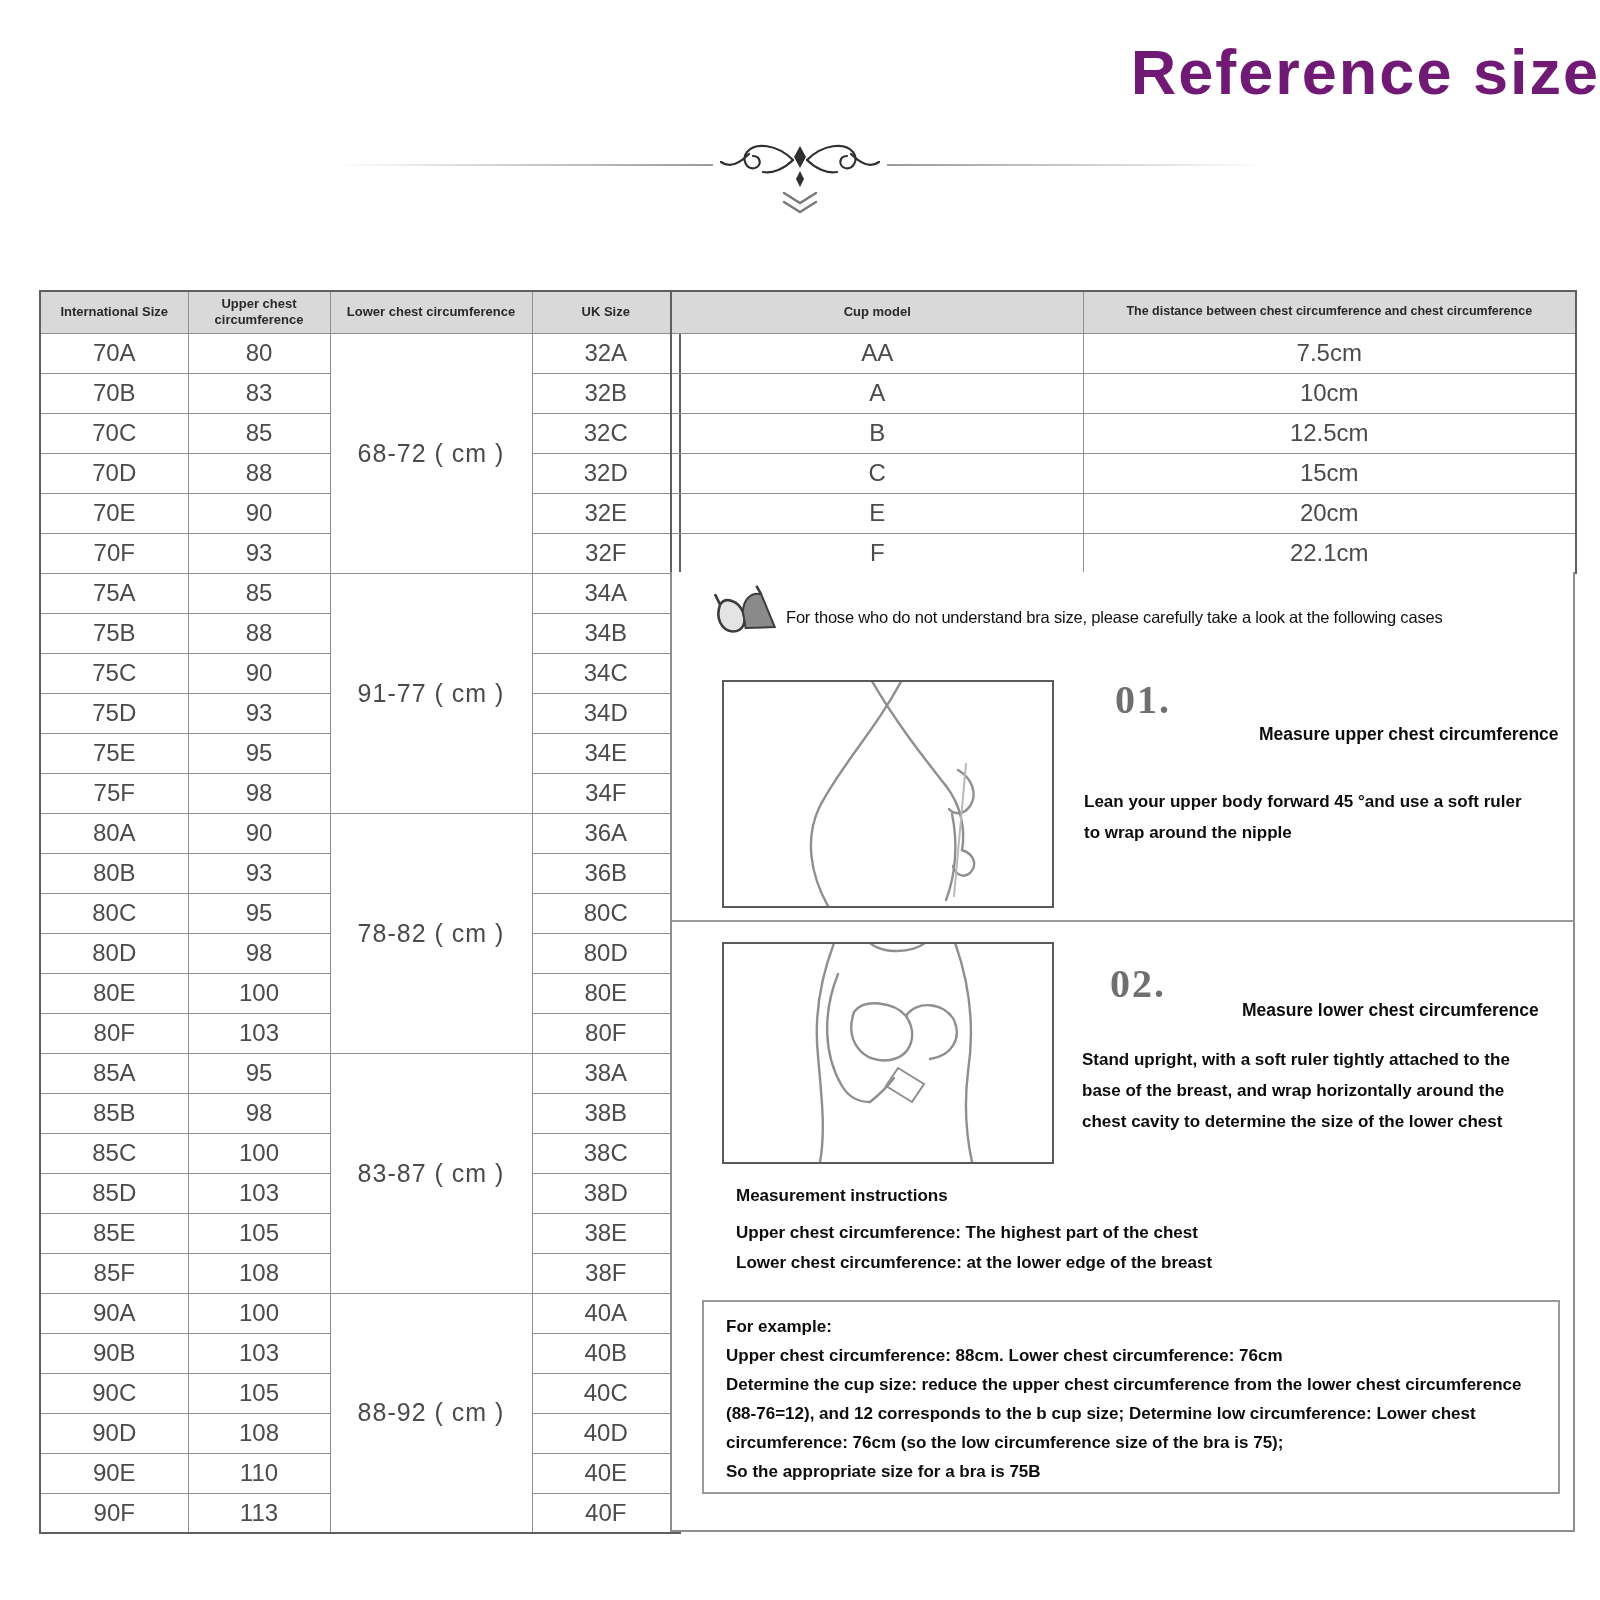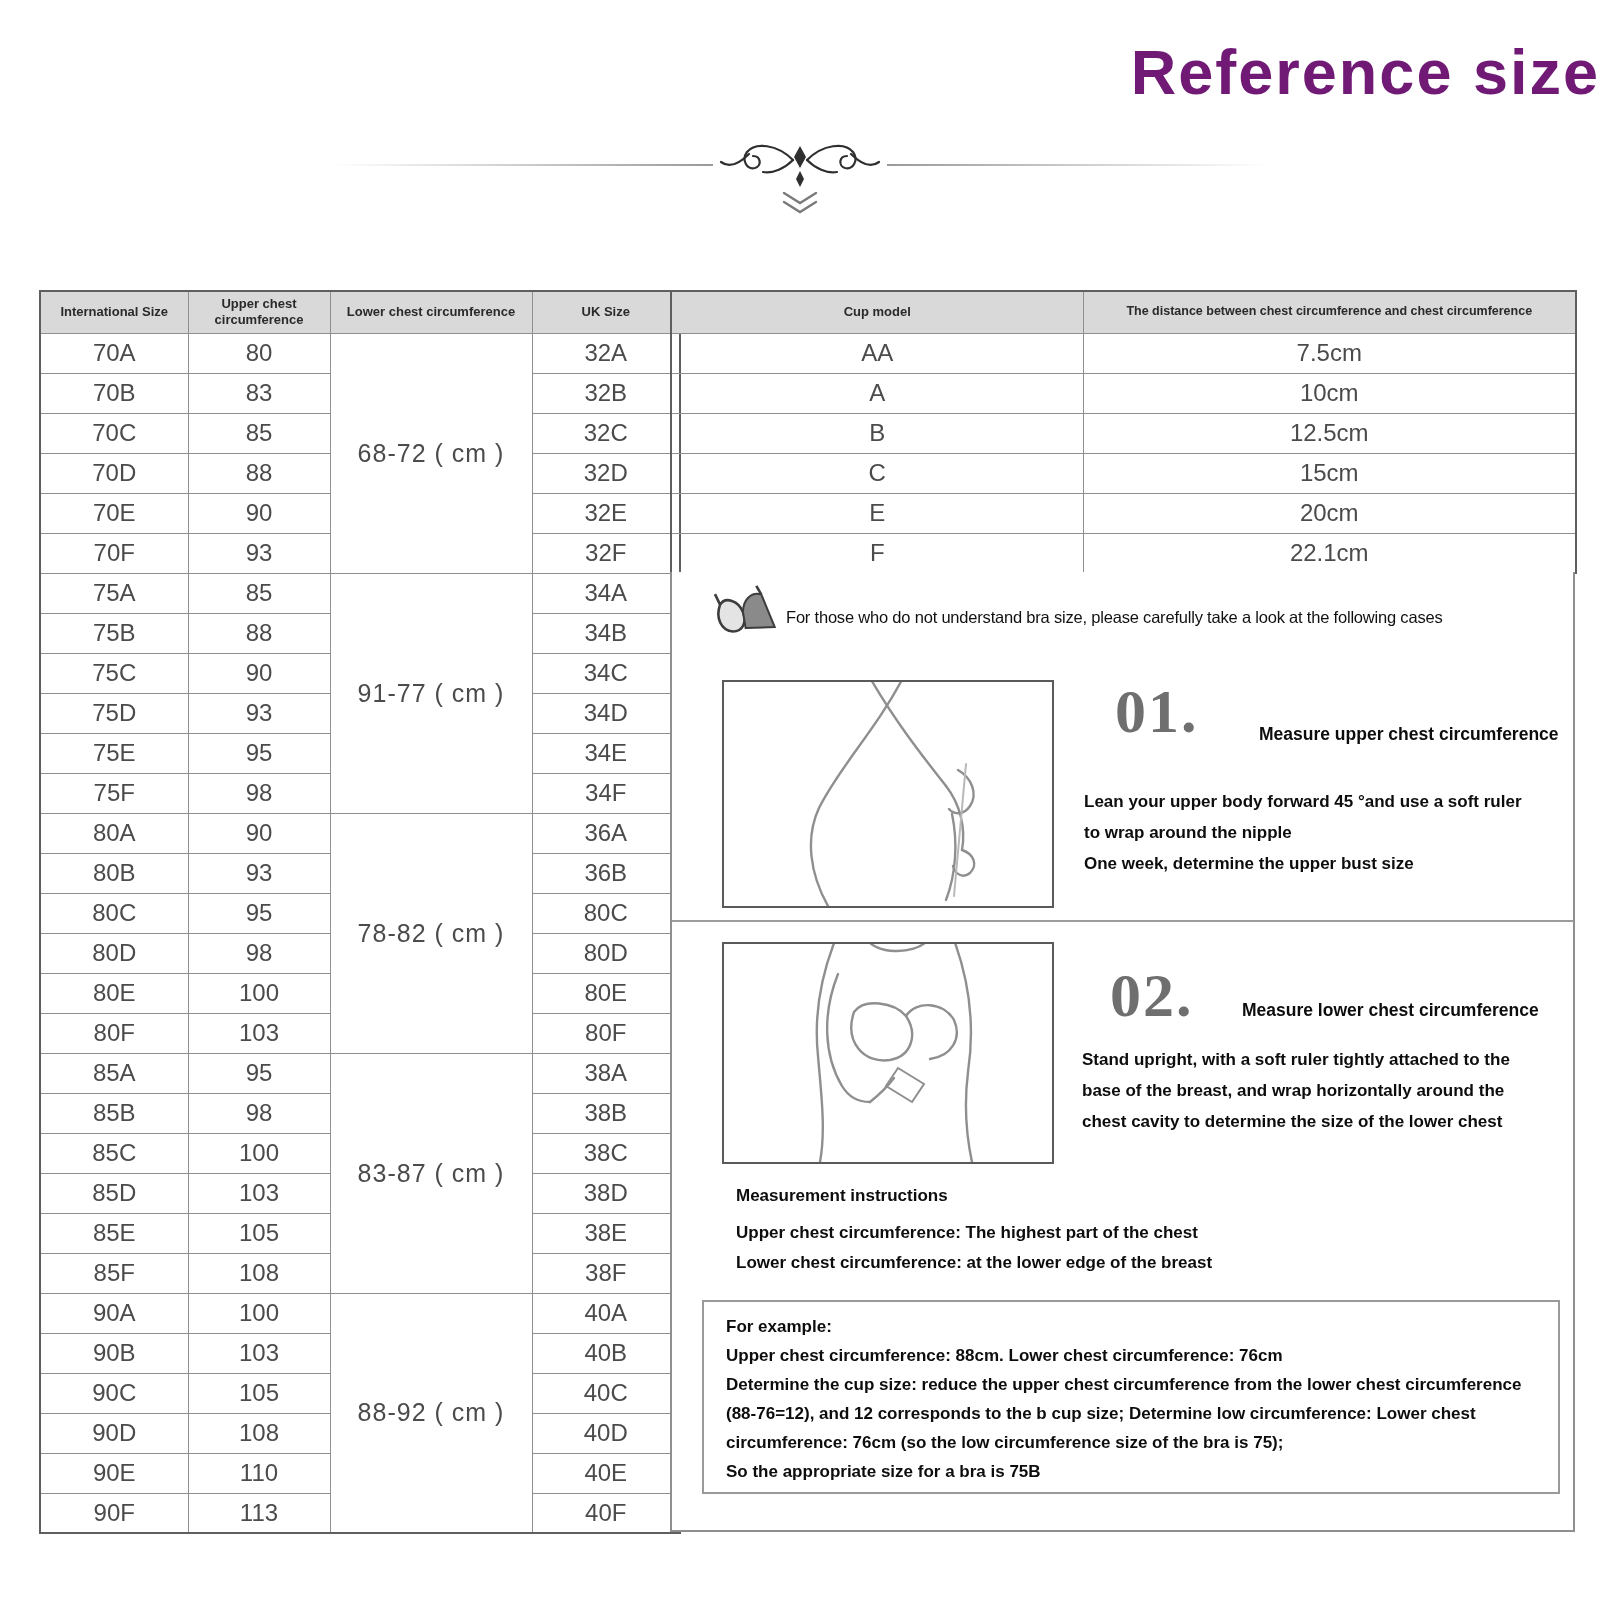--- a/index.html
+++ b/index.html
@@ -38,21 +38,21 @@
   .panel { position:absolute; left:640px; top:282px; width:905px; height:960px;
            border-left:2px solid #8f8f8f; border-right:2px solid #8f8f8f;
            border-bottom:2px solid #8f8f8f; background:#fff; }
   .panel .bra-icon { position:absolute; left:40px; top:10px; }
   .panel .intro { position:absolute; left:114px; top:36px; width:785px;
                   font-size:16.5px; font-weight:normal; letter-spacing:-0.2px; white-space:nowrap; color:#111; }
   .illus { position:absolute; left:50px; width:332px; border:2px solid #5a5a5a; background:#fff; }
   .illus.one { top:108px; height:228px; }
   .illus.two { top:370px; height:222px; }
   .step-number { position:absolute; font-family:"Liberation Serif", serif; font-weight:bold;
-                 font-size:62px; color:#6f6f6f; letter-spacing:2px; }
+                 font-size:40px; color:#6f6f6f; letter-spacing:2px; }
   .step-number.n1 { left:443px; top:104px; }
   .step-number.n2 { left:438px; top:388px; }
   .step-title { position:absolute; font-size:17.5px; font-weight:bold; color:#0d0d0d; }
   .step-title.t1 { left:587px; top:152px; }
   .step-title.t2 { left:570px; top:428px; }
   .step-lines { position:absolute; font-size:17px; font-weight:600; color:#0d0d0d; line-height:31px; }
   .step-lines.p1 { left:412px; top:214px; }
   .step-lines.p2 { left:410px; top:472px; }
   .panel-divider { position:absolute; left:0; top:348px; width:100%; height:2px; background:#9c9c9c; }
   .meas-heading { position:absolute; left:64px; top:614px; font-size:17px; font-weight:bold; color:#0d0d0d; }
@@ -332,21 +332,20 @@
             <path d="M238,168 C250,172 254,183 246,191 C239,197 231,192 229,184"></path>
             <path d="M242,82 L230,214" stroke="#b8b8b8" stroke-width="2"></path>
           </g>
         </svg>
       </div>
       <div class="step-number n1">01.</div>
       <div class="step-title t1">Measure upper chest circumference</div>
       <div class="step-lines p1">
         <div>Lean your upper body forward 45 °and use a soft ruler</div>
         <div>to wrap around the nipple</div>
-        <div>One week, determine the upper bust size</div>
       </div>
 
       <div class="panel-divider"></div>
 
       <div class="illus two">
         <svg width="328" height="218" viewBox="0 0 328 218">
           <g fill="none" stroke="#8f8f8f" stroke-width="2.4" stroke-linecap="round">
             <path d="M112,-6 C96,34 90,74 94,112 C97,148 102,186 96,218"></path>
             <path d="M230,-4 C247,42 250,88 244,128 C240,160 242,190 248,218"></path>
             <path d="M142,-6 C150,10 190,12 204,-4"></path>

